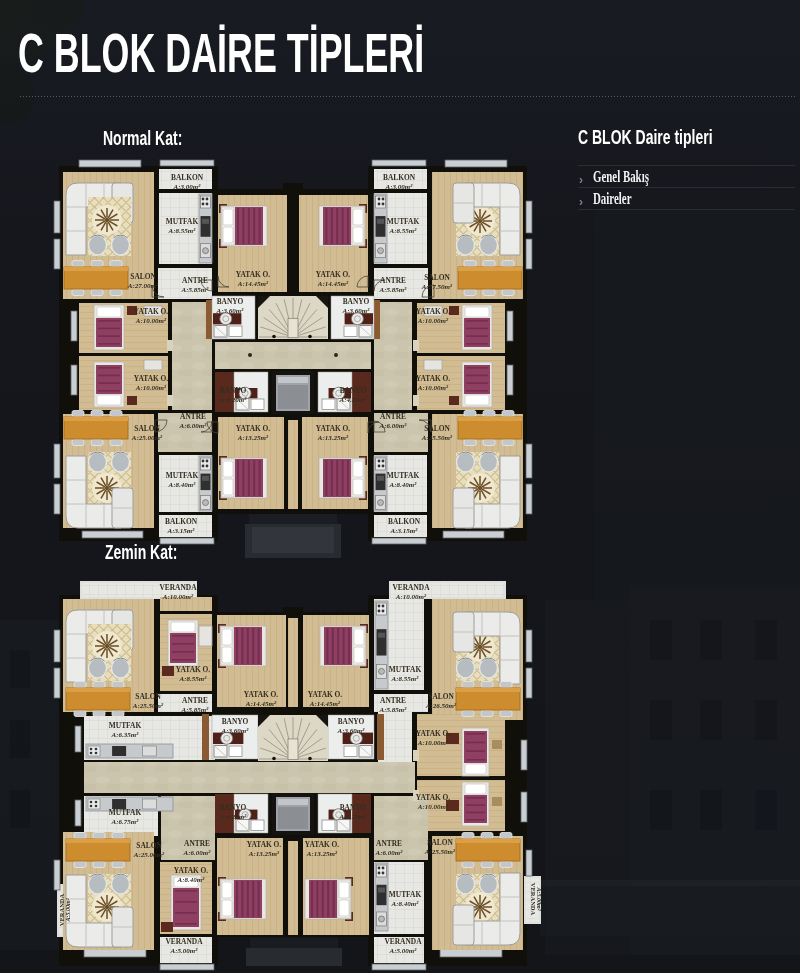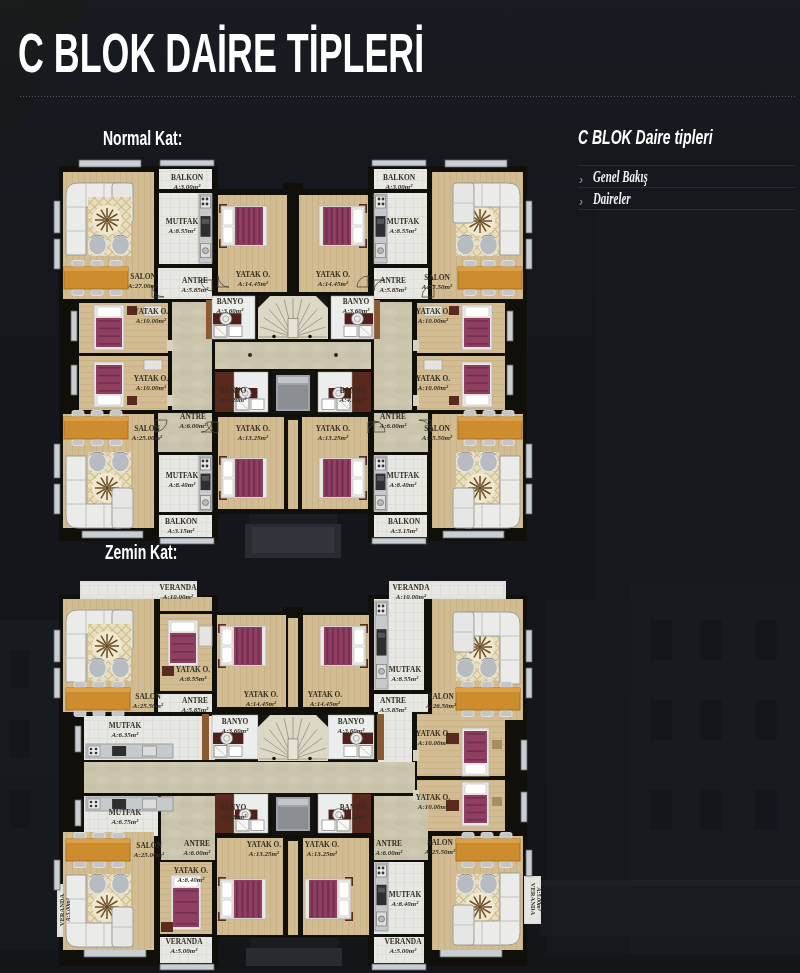--- a/index.html
+++ b/index.html
@@ -6,21 +6,21 @@
 #bg{position:absolute;left:0;top:0;}
 h1{position:absolute;left:18px;top:20px;margin:0;color:#fff;
  font-size:56px;font-weight:bold;
  transform:scaleX(0.64);transform-origin:left top;white-space:nowrap;}
 #dots{position:absolute;left:20px;top:96px;width:776px;height:1px;
  background-image:repeating-linear-gradient(to right,#55585d 0 1px,transparent 1px 3px);}
 .kat{position:absolute;color:#fff;font-weight:bold;font-size:20px;
  transform:scaleX(0.70);transform-origin:left top;white-space:nowrap;}
 #kat1{left:103px;top:127px;}
 #kat2{left:105px;top:541px;}
-#side{position:absolute;left:578px;top:126px;width:217px;font-style:italic;}
+#side{position:absolute;left:578px;top:126px;width:217px;}
 #side h2{margin:0;color:#fff;font-size:20px;font-weight:bold;
  transform:scaleX(0.70);transform-origin:left top;white-space:nowrap;}
 #side ul{list-style:none;margin:16px 0 0 0;padding:0;font-family:"Liberation Serif",serif;}
 #side li{border-bottom:1px solid #292c31;padding:3px 0 2px 15px;color:#f2f2f2;
  font-size:17px;line-height:16px;font-weight:bold;position:relative;}
 #side li:first-child{border-top:1px solid #292c31;}
 #side li .tx{display:inline-block;transform:scaleX(0.64);transform-origin:left center;white-space:nowrap;}
 #side li .ar{position:absolute;left:1px;top:6px;color:#7e8186;font-size:12px;font-family:"Liberation Sans",sans-serif;}
 #plans{position:absolute;left:0;top:0;}
 </style></head><body>

